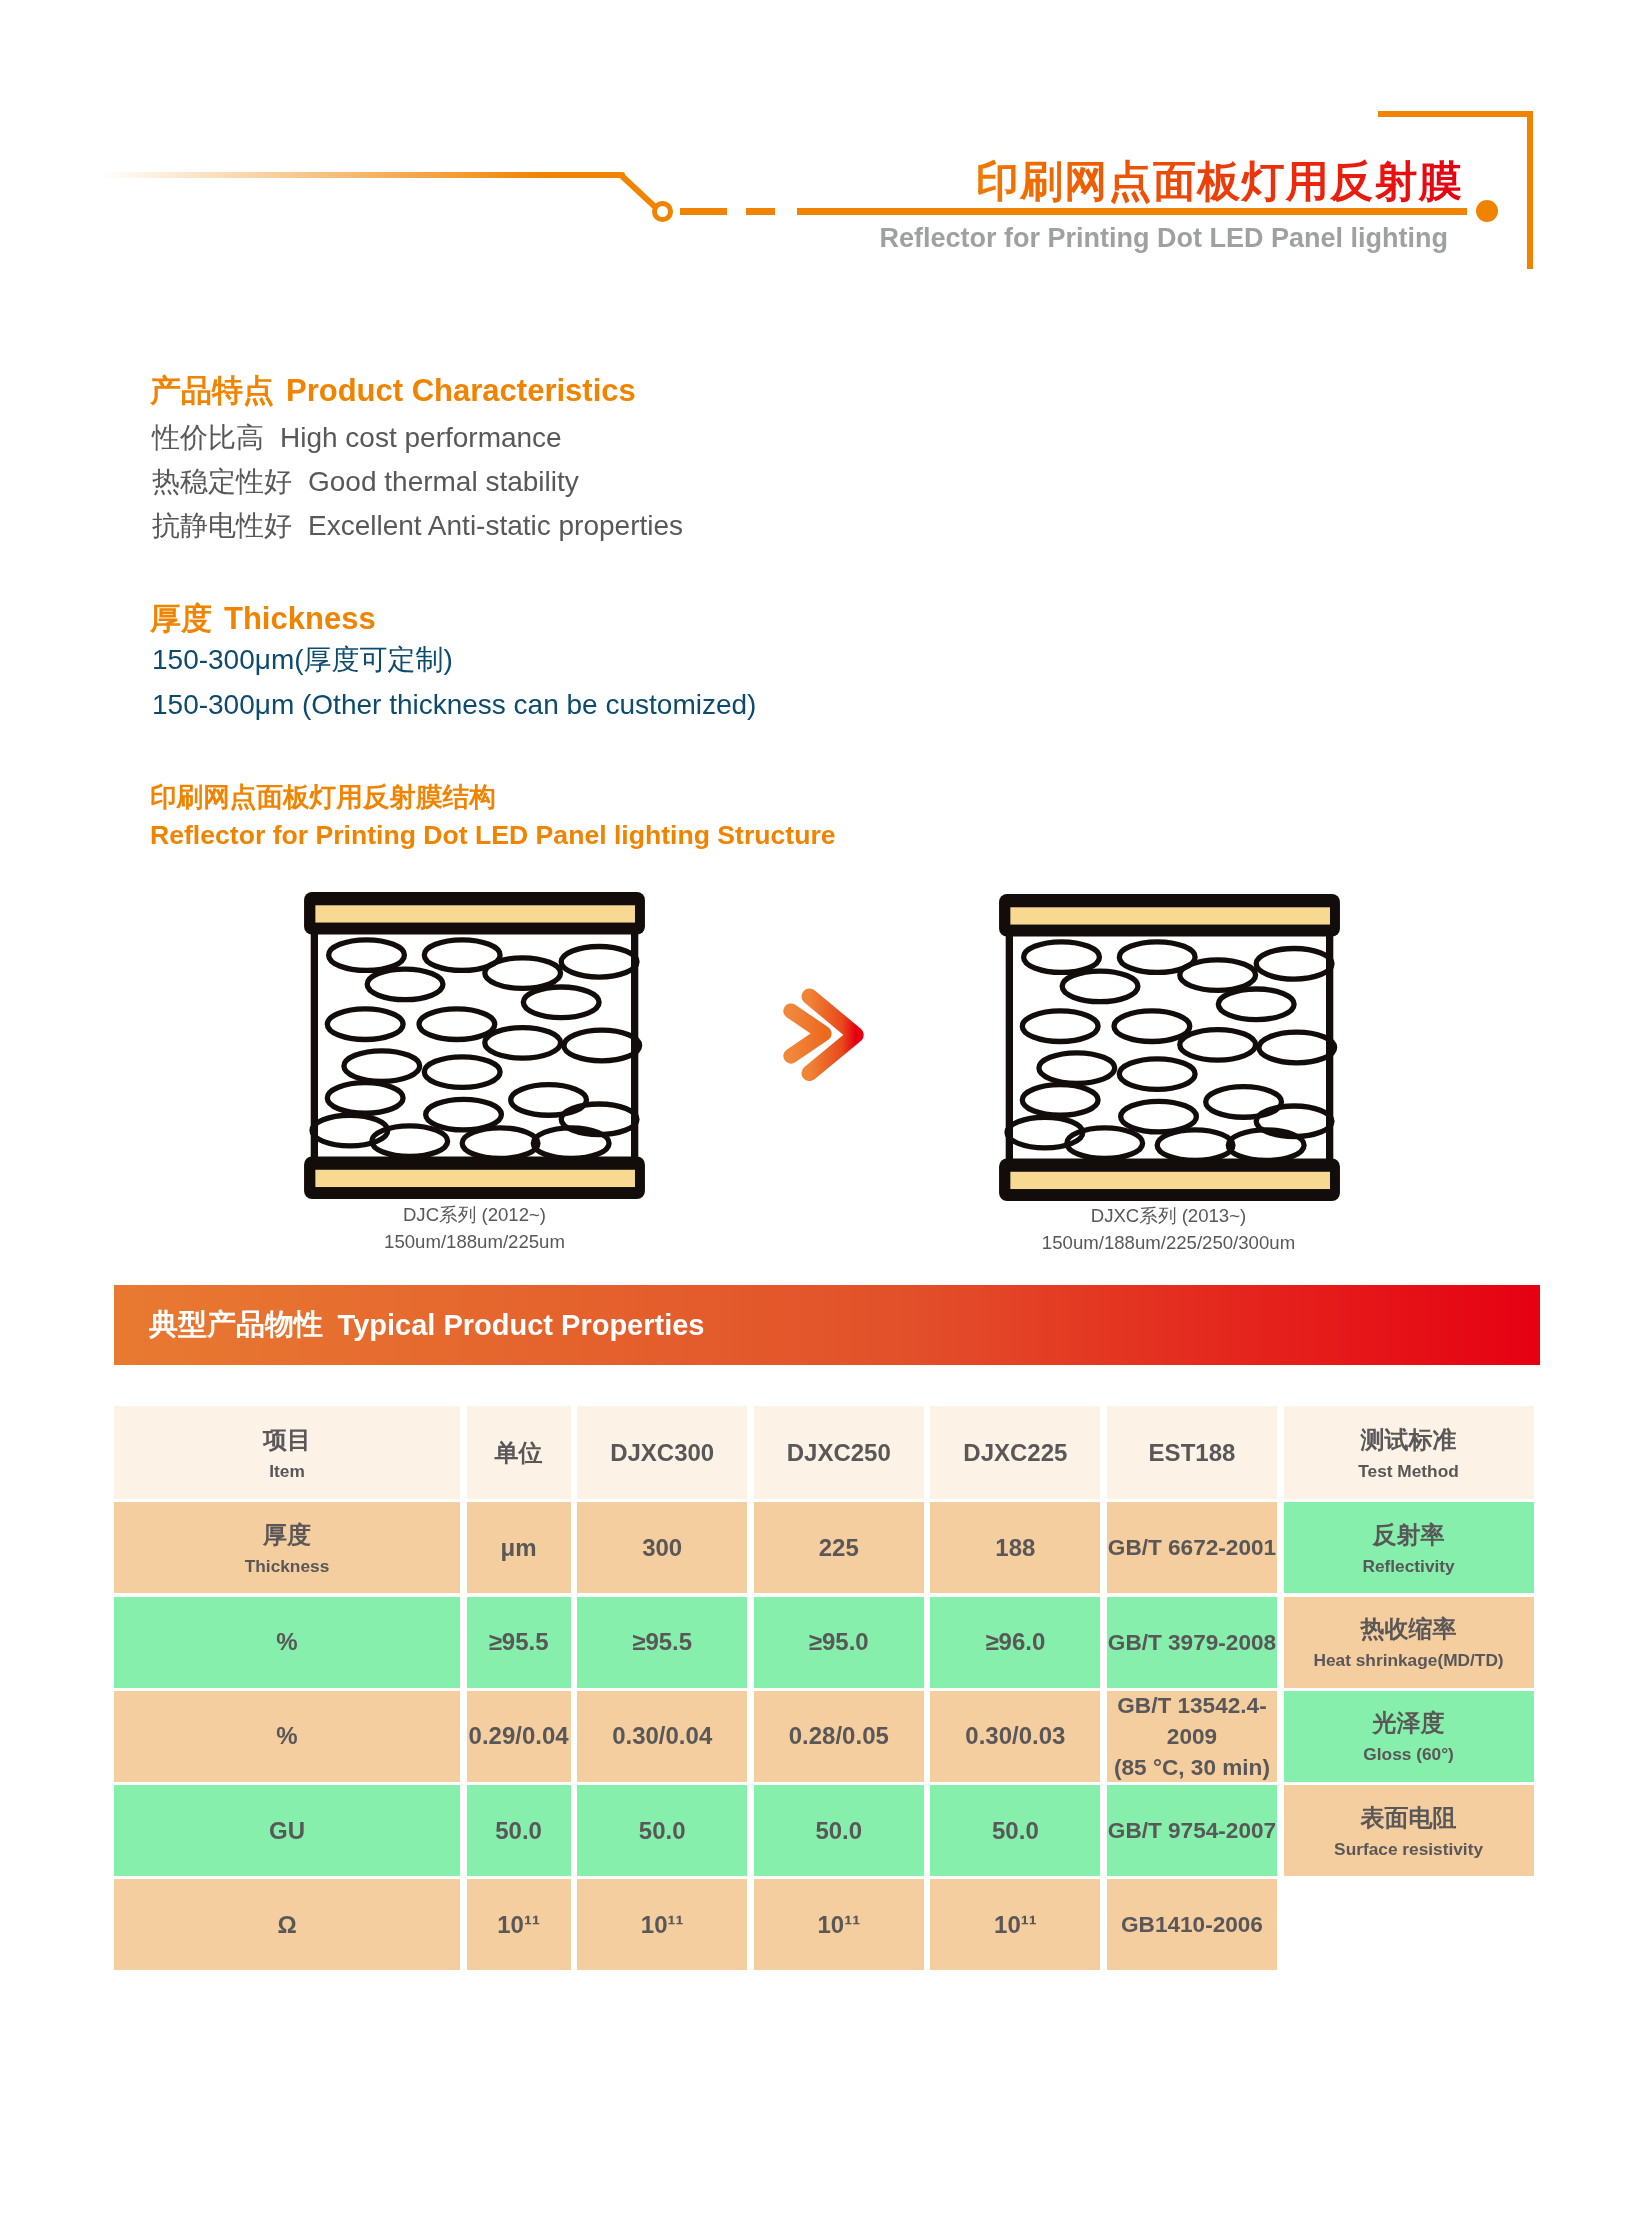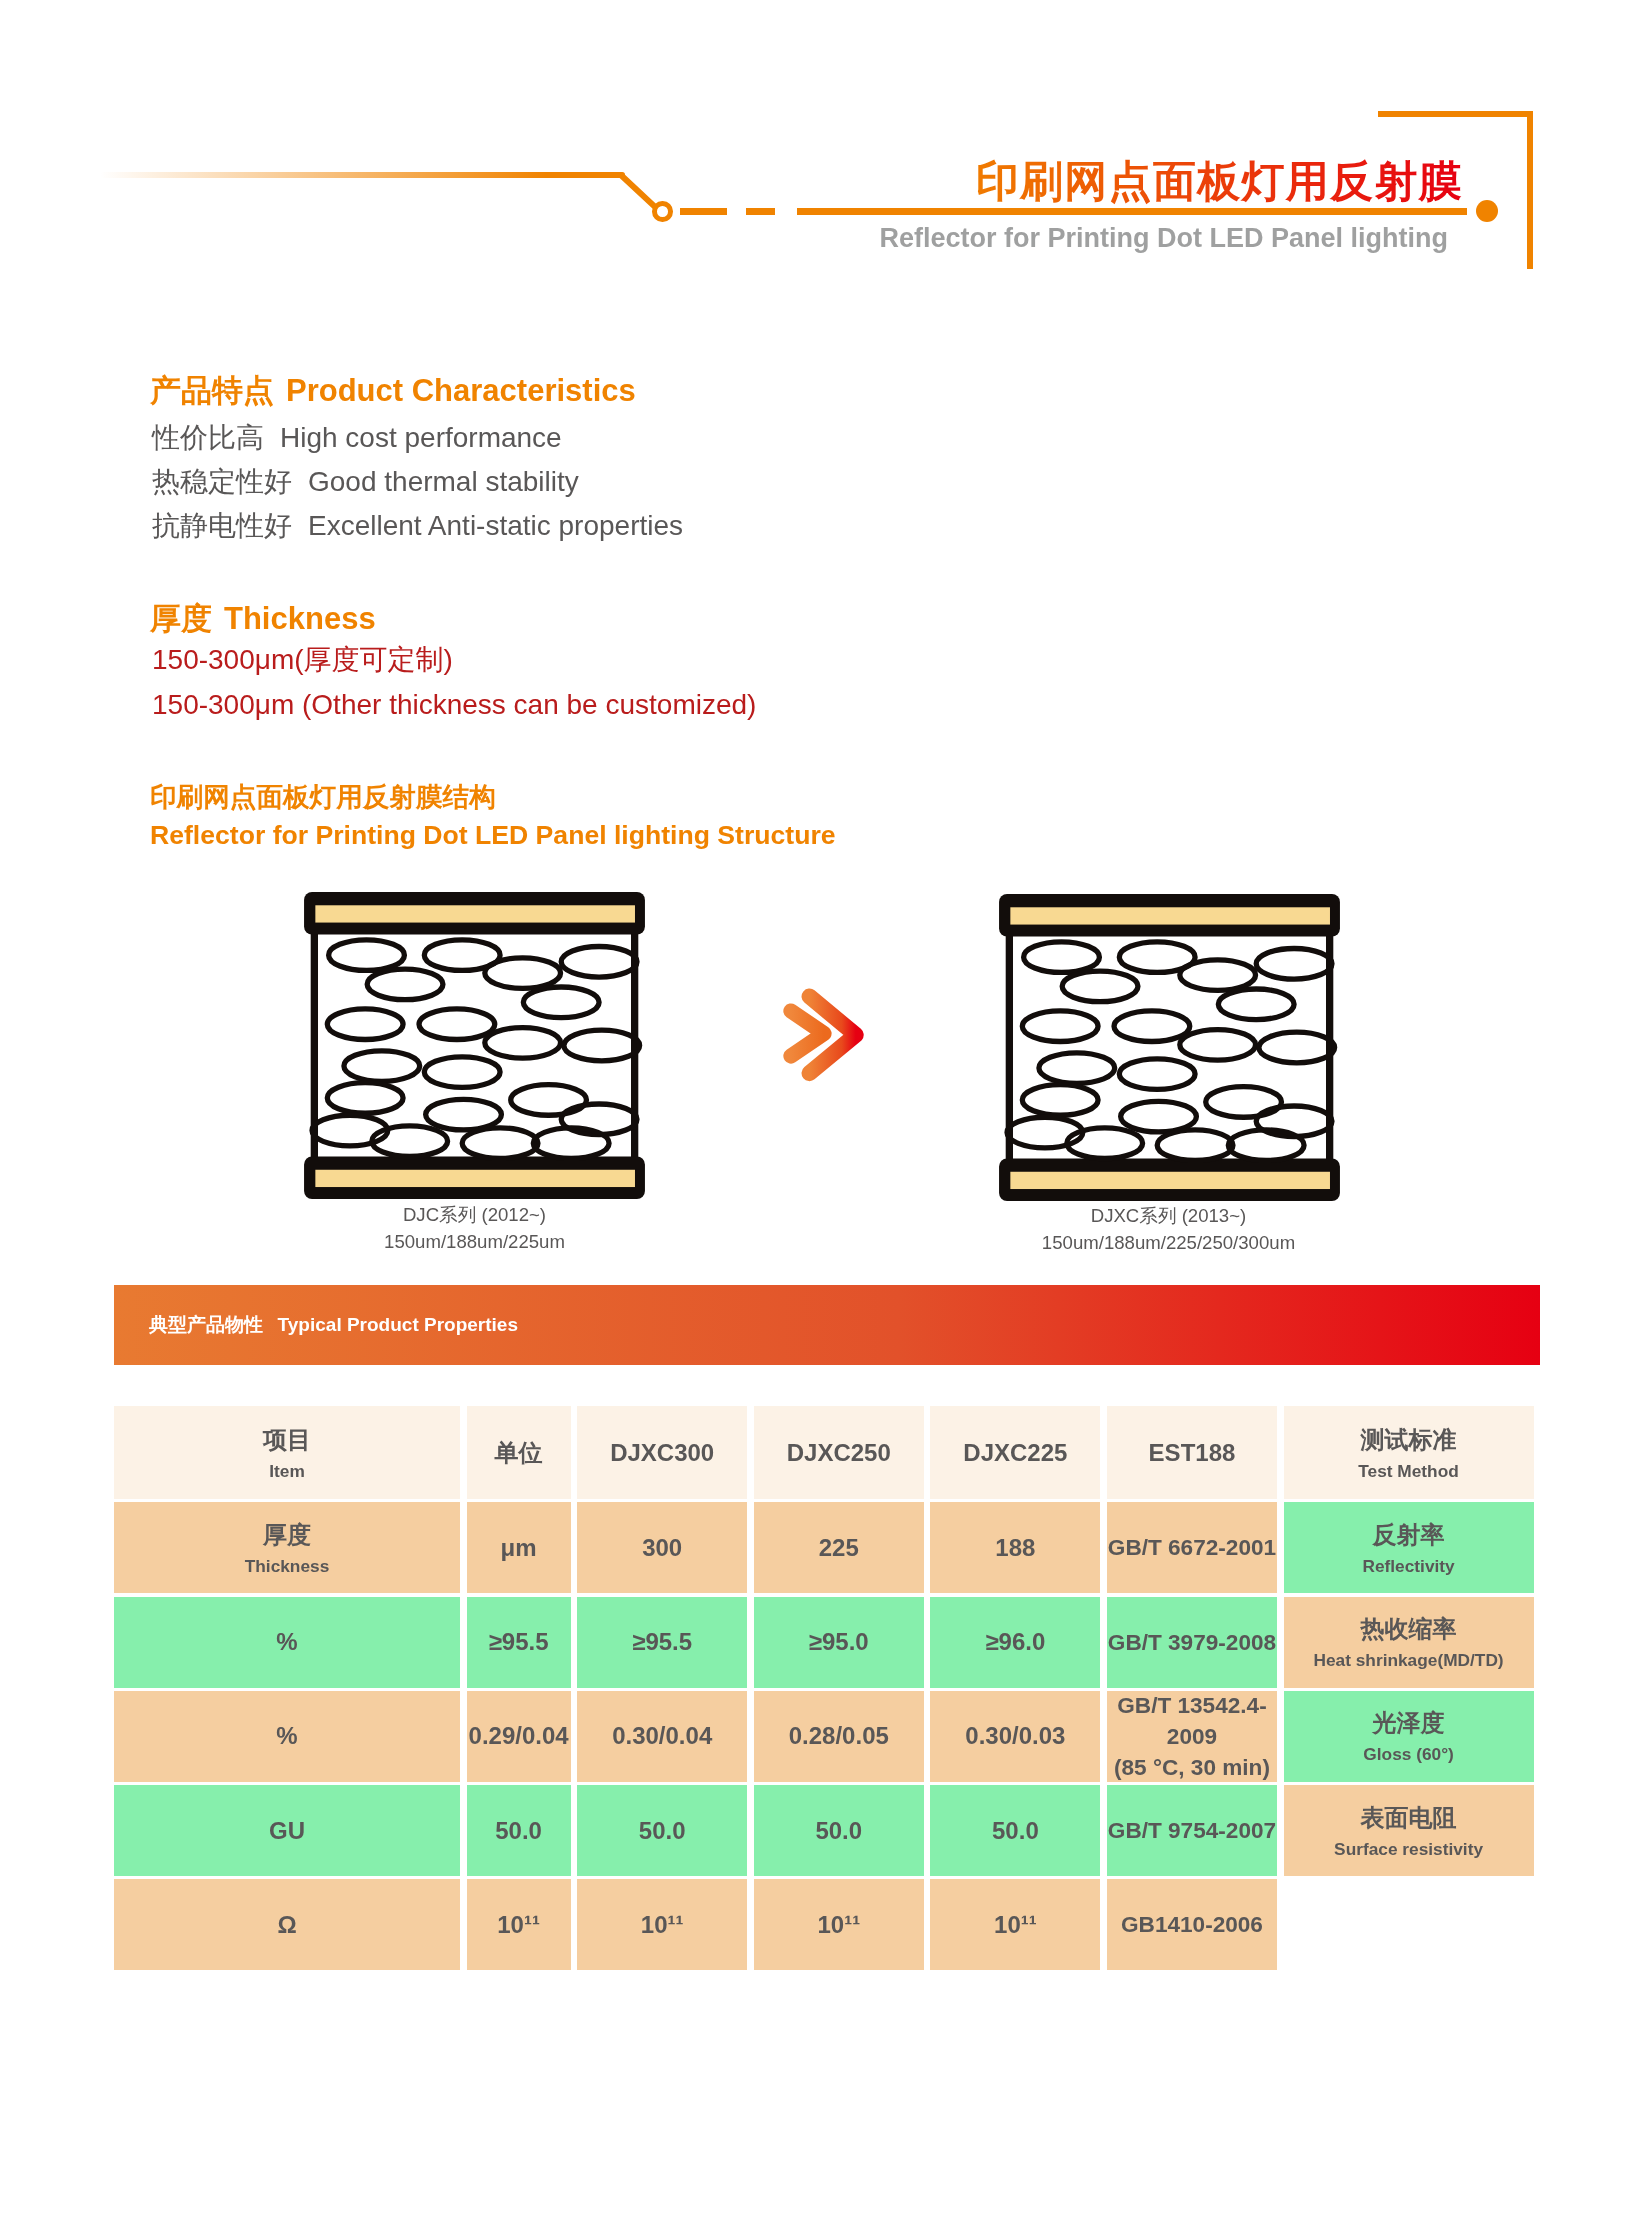--- a/index.html
+++ b/index.html
@@ -29,38 +29,38 @@
   .subtitle{position:absolute;left:718px;top:223px;width:730px;text-align:right;
             font-size:27px;font-weight:bold;color:#9FA0A0;white-space:nowrap;}
 
   
   .sec-heading{position:absolute;left:150px;font-size:31px;font-weight:bold;color:#F08300;white-space:nowrap;}
   .sec-heading .en{margin-left:12px;}
   .h-char{top:370px;}
   .h-thick{top:598px;}
   .char-items{position:absolute;left:152px;top:416px;font-size:28px;color:#595757;line-height:44px;}
   .char-items .en{margin-left:16px;}
-  .thick-lines{position:absolute;left:152px;top:637px;font-size:28px;color:#b91c1c;line-height:45px;}
+  .thick-lines{position:absolute;left:152px;top:637px;font-size:28px;color:#0c4a6e;line-height:45px;}
   .struct-heading{position:absolute;left:150px;top:778px;font-size:26.6px;font-weight:bold;
                   color:#F08300;line-height:38px;white-space:nowrap;}
 
   
   .diagram{position:absolute;width:341px;height:307px;}
   .diagram-left{left:304px;top:892px;}
   .diagram-right{left:999px;top:894px;}
   .chevron{position:absolute;left:783px;top:991px;width:86px;height:89px;}
   .caption{position:absolute;width:399px;text-align:center;font-size:18.6px;color:#595757;line-height:27px;}
   .cap-left{left:275px;top:1201px;}
   .cap-right{left:969px;top:1202px;}
 
   
   .banner{position:absolute;left:114px;top:1285px;width:1426px;height:80px;box-sizing:border-box;
           background:linear-gradient(90deg,#E87A31 0%,#E2512A 55%,#E60012 100%);
           display:flex;align-items:center;padding-left:35px;color:#ffffff;
-          font-size:19px;font-weight:bold;white-space:nowrap;}
+          font-size:29px;font-weight:bold;white-space:nowrap;}
   .banner .en{margin-left:14.6px;}
 
   
   .ptable{position:absolute;left:114px;top:1406px;display:grid;
           grid-template-columns:346px 104px 170px 170px 170px 170px 250px;
           grid-template-rows:93px 91px 91px 91px 91px 91px;
           column-gap:6.6px;row-gap:3.3px;}
   .cell{display:flex;flex-direction:column;align-items:center;justify-content:center;
         color:#595757;text-align:center;}
   .bg-h{background:#FCF2E6;}

